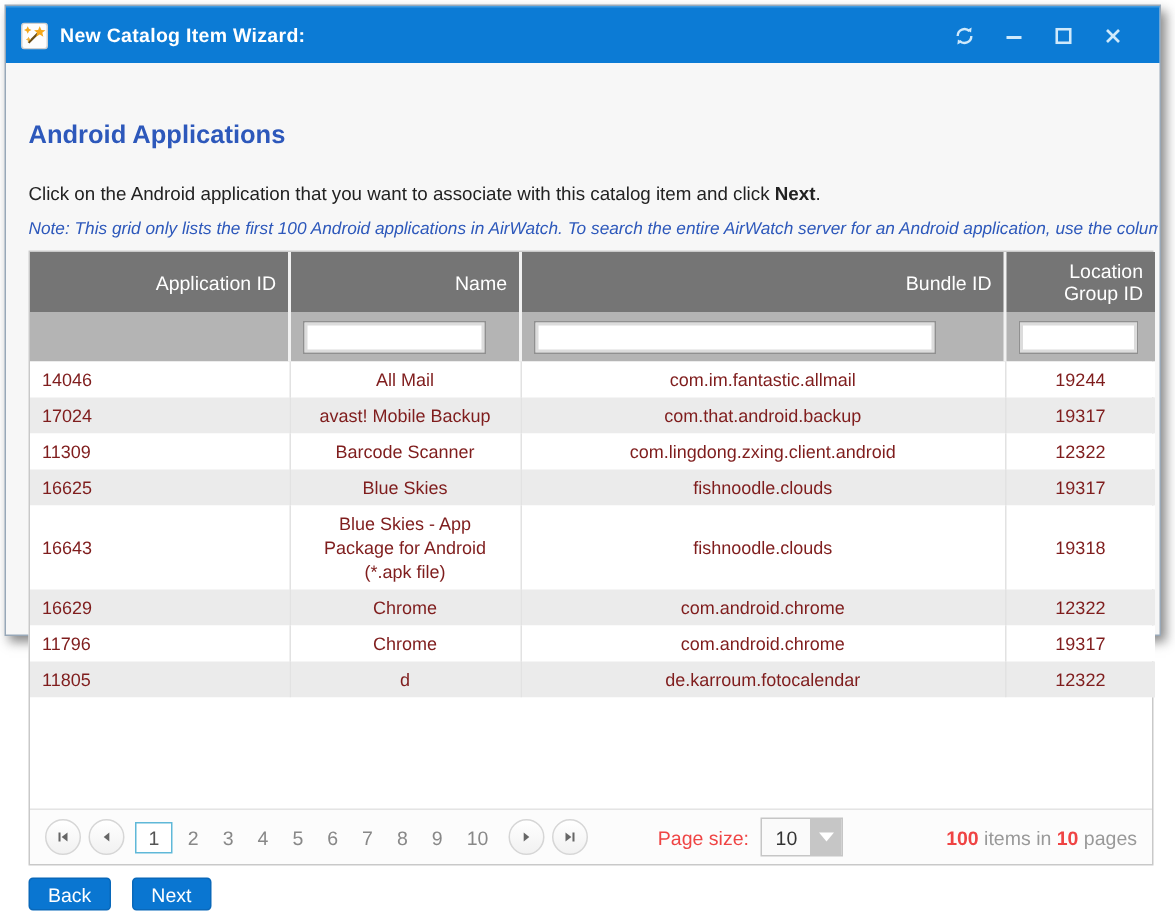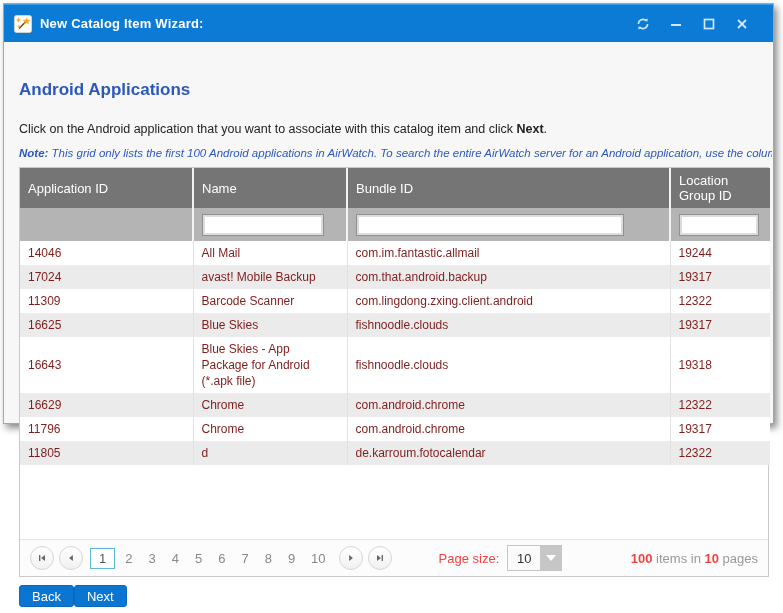--- a/index.html
+++ b/index.html
@@ -16,39 +16,39 @@
   .title-text { color:#fff; font-size:13px; font-weight:bold; letter-spacing:.2px; }
   .title-controls { margin-left:auto; display:flex; align-items:center; gap:19px; margin-right:14px; }
   .tbtn { width:14px; height:14px; display:flex; align-items:center; justify-content:center; cursor:pointer; }
 
   
   .content { flex:1; padding:17px 15px; position:relative; }
   h1 { color:#2d58bb; font-size:17px; font-weight:bold; margin-top:21px; }
   .instruction { margin-top:22px; font-size:12.5px; color:#222; }
   .note { margin-top:11px; font-size:11.5px; color:#2d58bb; font-style:italic;
     white-space:nowrap; overflow:hidden; width:753px; }
-  .note b { font-weight:bold; }
+  .note b { font-weight:normal; }
 
   
   .grid { margin-top:8px; width:750px; height:410px; border:1px solid #c9c9c9;
     background:#fff; display:flex; flex-direction:column; }
   table { width:100%; border-collapse:collapse; table-layout:fixed; flex:none; }
   thead tr.head th { background:#757575; color:#fff; font-weight:normal; font-size:13px;
-    text-align:left; padding:4px 8px; height:40px; vertical-align:middle; }
+    text-align:right; padding:4px 8px; height:40px; vertical-align:middle; }
   thead tr.head th + th { border-left:2px solid #f2f2f2; }
   thead tr.filter th { background:#b4b4b4; height:33px; padding:4px 8px; text-align:left; }
   thead tr.filter th + th { border-left:2px solid #f2f2f2; }
   .filter input { border:1px solid #909090; box-shadow:inset 0 0 0 2px #dcdcdc;
     height:22px; background:#fff; width:122px; font-size:12px; padding:0 4px;
     font-family:"Liberation Sans", sans-serif; }
   .filter input.wide { width:268px; }
   .filter input.small { width:80px; }
   tbody td { font-size:12px; color:#7f1d1d; padding:4px 8px; line-height:16px;
     vertical-align:middle; word-wrap:break-word; }
-  tbody td + td { border-left:1px solid #e2e2e2; }
+  tbody td + td { border-left:1px solid #e2e2e2;text-align:center; }
   tbody tr { background:#fff; cursor:pointer; }
   tbody tr:nth-child(even) { background:#ebebeb; }
   .grid-filler { flex:1; background:#fff; }
   
   .pager { flex:none; height:37px; border-top:1px solid #e4e4e4; background:#fcfcfc;
     display:flex; align-items:center; padding:0 10px; }
   .pcirc { width:24px; height:24px; border:1px solid #d6d6d6; border-radius:50%;
     background:linear-gradient(#ffffff,#f1f1f1); display:flex; align-items:center;
     justify-content:center; margin-right:5px; cursor:pointer; flex:none; }
   .pnum { font-size:13px; color:#888; padding:3px 6px; margin:0 2px; cursor:pointer; }
@@ -57,21 +57,21 @@
   .psize { display:inline-flex; border:1px solid #c6c6c6; height:26px; cursor:pointer; }
   .psize-value { width:32px; background:#fafafa; font-size:13px; color:#333;
     display:flex; align-items:center; justify-content:center; }
   .psize-arrow { width:21px; background:#c6c6c6; display:flex; align-items:center; justify-content:center; }
   .psize-arrow i { display:block; width:0; height:0; border-left:5px solid transparent;
     border-right:5px solid transparent; border-top:6px solid #fff; }
   .pstatus { margin-left:auto; font-size:13px; color:#999; }
   .pstatus b { color:#ef4444; font-weight:bold; }
 
   
-  .footer { margin-top:8px; display:flex; gap:0; }
+  .footer { margin-top:8px; display:flex; gap:14px; }
   .btn { background:#0a76d1; border:1px solid #0968ba; border-radius:3px; color:#fff;
     font-size:13px; height:22px; padding:0 12px; cursor:pointer;
     font-family:"Liberation Sans", sans-serif; }
 </style>
 </head>
 <body>
 
 <div class="window">
 
   <div class="titlebar">

